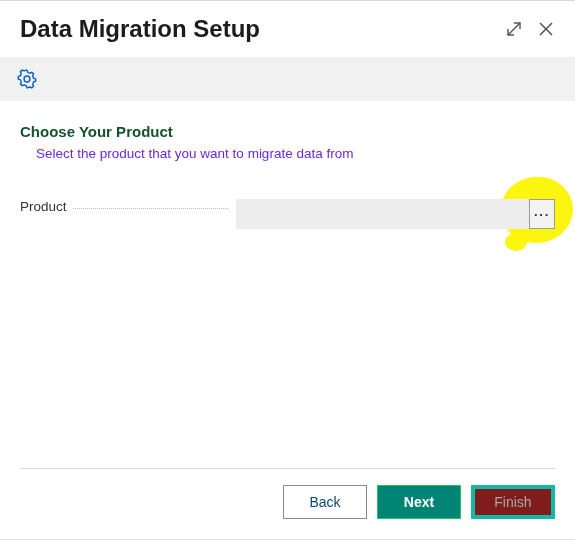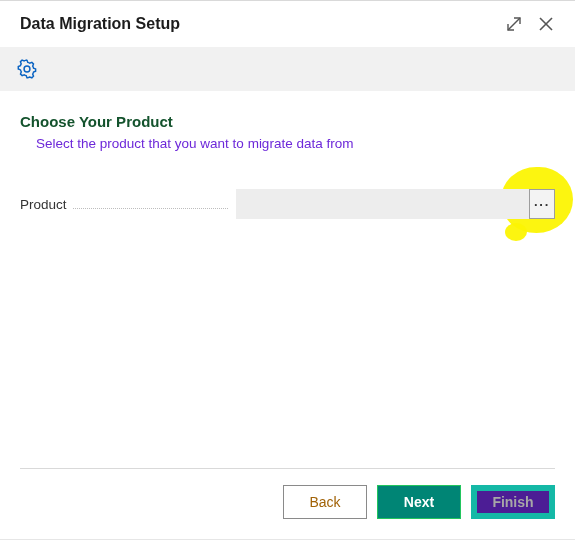--- a/index.html
+++ b/index.html
@@ -20,21 +20,21 @@
       display: flex;
       flex-direction: column;
     }
     .header {
       display: flex;
       align-items: center;
       justify-content: space-between;
       padding: 14px 20px 14px 20px;
     }
     .title {
-      font-size: 16px;
+      font-size: 24px;
       font-weight: 600;
       color: #1c1c1c;
     }
     .header-controls {
       display: flex;
       align-items: center;
       gap: 14px;
     }
     .header-controls svg { display: block; }
     .toolbar {
@@ -56,21 +56,20 @@
       margin-bottom: 6px;
     }
     .section-subtitle {
       font-size: 13.5px;
       color: #6d28d9;
       margin-bottom: 38px;
       margin-left: 16px;
     }
     .field-row {
       display: flex;
-      align-items: center;
       position: relative;
     }
     .field-label {
       font-size: 13.5px;
       color: #333;
       padding-right: 6px;
     }
     .dots-fill {
       flex: 0 0 auto;
       width: 155px;
@@ -137,36 +136,35 @@
       display: flex;
       justify-content: flex-end;
       gap: 10px;
     }
     .btn {
       min-width: 84px;
       height: 34px;
       font-size: 14px;
       border: 1px solid #8a8a8a;
       background: #fff;
-      color: #a16207;
+      color: #0c4a6e;
       cursor: pointer;
       font-family: inherit;
     }
     .btn-primary {
       background: #008575;
       color: #fff;
       border: 1px solid #22c55e;
       font-weight: 600;
     }
     .btn-disabled {
-      background: #4c1d95;
+      background: #7f1d1d;
       color: #a7a7a7;
-      border: 6px solid #14b8a6;
+      border: 4px solid #14b8a6;
       cursor: default;
-      font-weight: bold;
     }
   </style>
 </head>
 <body>
 
 <div class="dialog">
 
   <div class="header">
     <div class="title">Data Migration Setup</div>
     <div class="header-controls">

